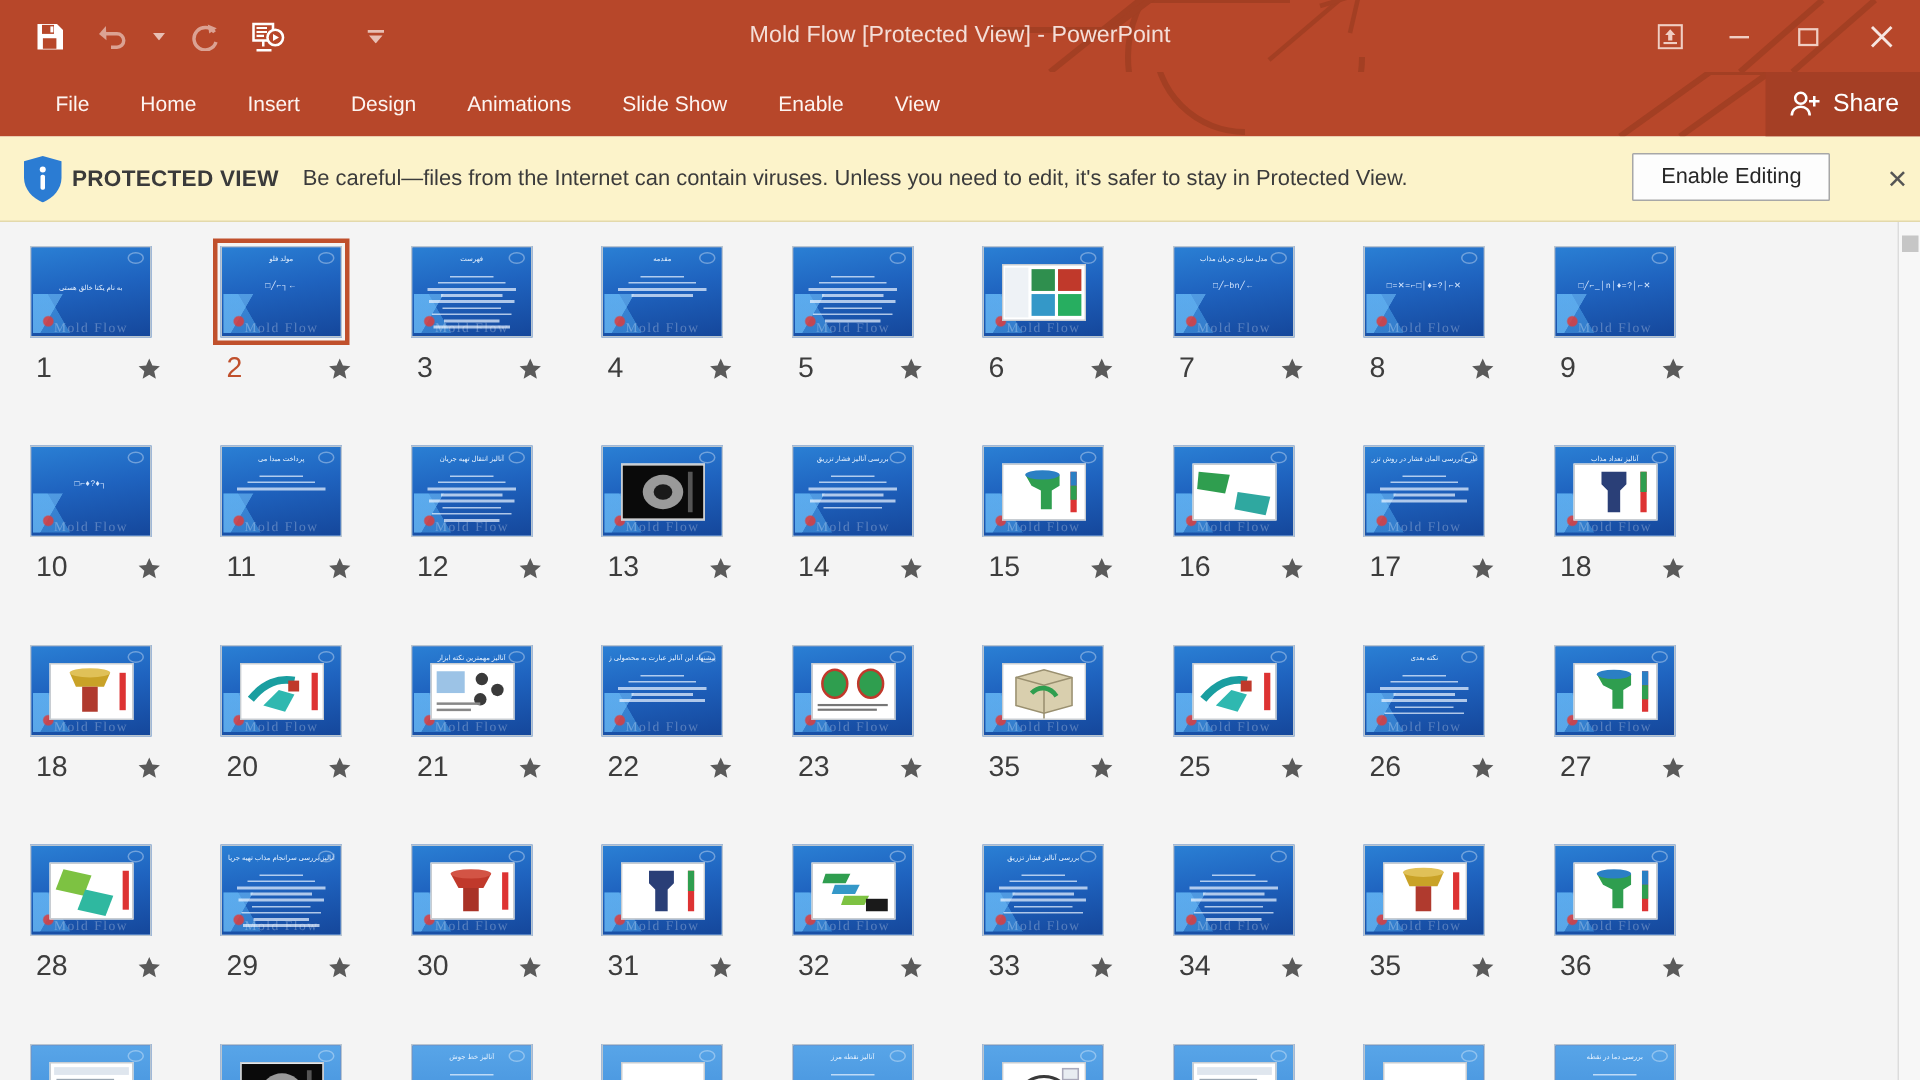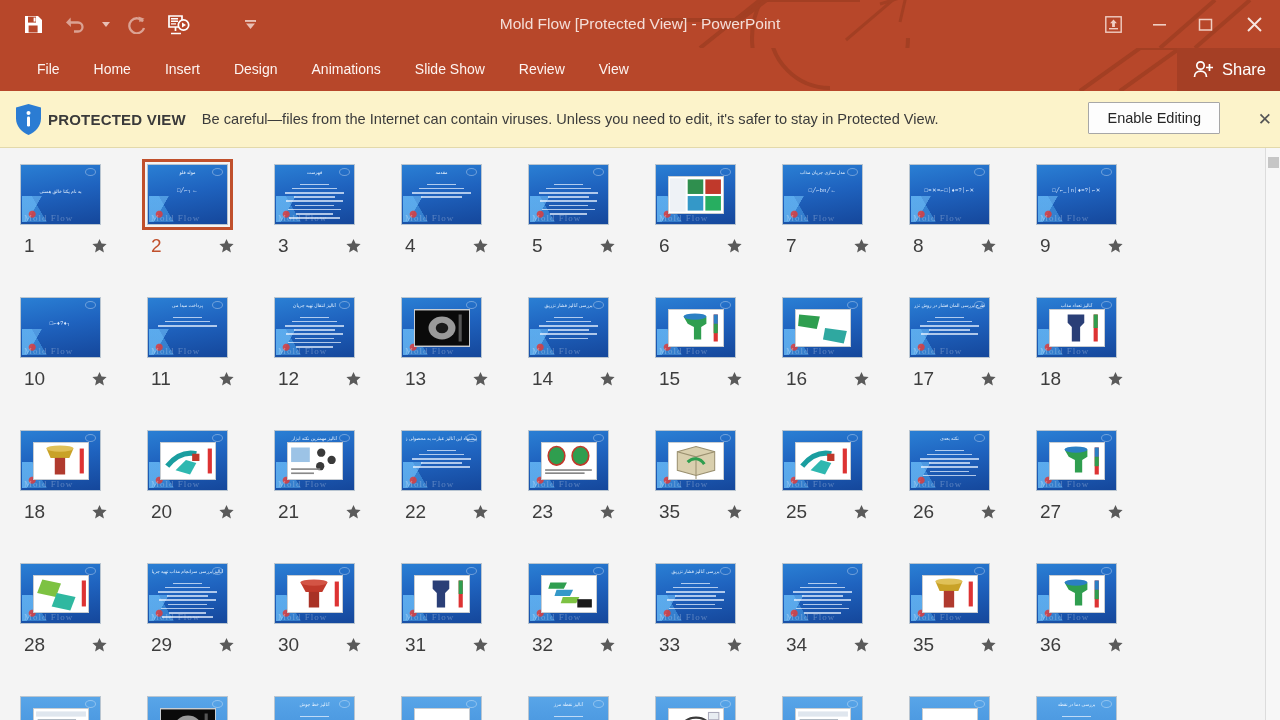--- a/index.html
+++ b/index.html
@@ -105,21 +105,21 @@
   .cell.sel .num{ color:#c0502c; }
   .star{ color:#5a5a5a; }
 
   
   .sl-bg{
     position:absolute; inset:0;
     background:linear-gradient(170deg,#2a7fd4 0%,#1f63bf 45%,#15479b 100%);
   }
   .sl-bg.pale{ background:linear-gradient(180deg,#58a5e8 0%,#3d8ad8 100%); }
   .sl-wm{
-    position:absolute; left:3px; bottom:1px; right:3px;
+    position:absolute; left:15px; bottom:1px; right:3px;
     color:rgba(255,255,255,.28); font-size:9px; letter-spacing:1px;
     font-family:"Liberation Serif", serif;
   }
   .sl-deco{
     position:absolute; left:1px; bottom:2px; width:34px; height:26px;
     background:
       radial-gradient(circle at 30% 70%, rgba(220,60,60,.85) 0 3px, transparent 4px),
       linear-gradient(120deg, rgba(120,200,255,.55) 0 40%, transparent 41%),
       linear-gradient(60deg, rgba(80,170,240,.5) 0 50%, transparent 51%);
   }
@@ -255,21 +255,21 @@
     </g>
   </svg>
 
   <div class="tabs">
     <div class="tab">File</div>
     <div class="tab">Home</div>
     <div class="tab">Insert</div>
     <div class="tab">Design</div>
     <div class="tab">Animations</div>
     <div class="tab">Slide Show</div>
-    <div class="tab">Review</div>
+    <div class="tab">Enable</div>
     <div class="tab">View</div>
   </div>
 
 
   <div class="share-btn">
     <span>
       <svg width="21" height="19" viewBox="0 0 21 19">
           <circle cx="7.5" cy="5.5" r="3.7" fill="none" stroke="currentColor" stroke-width="1.7"></circle>
           <path fill="none" stroke="currentColor" stroke-width="1.7" d="M1.5 17c0-3.6 2.7-5.8 6-5.8s6 2.2 6 5.8"></path>
           <path stroke="currentColor" stroke-width="1.7" d="M16.5 4v7M13 7.5h7"></path>

